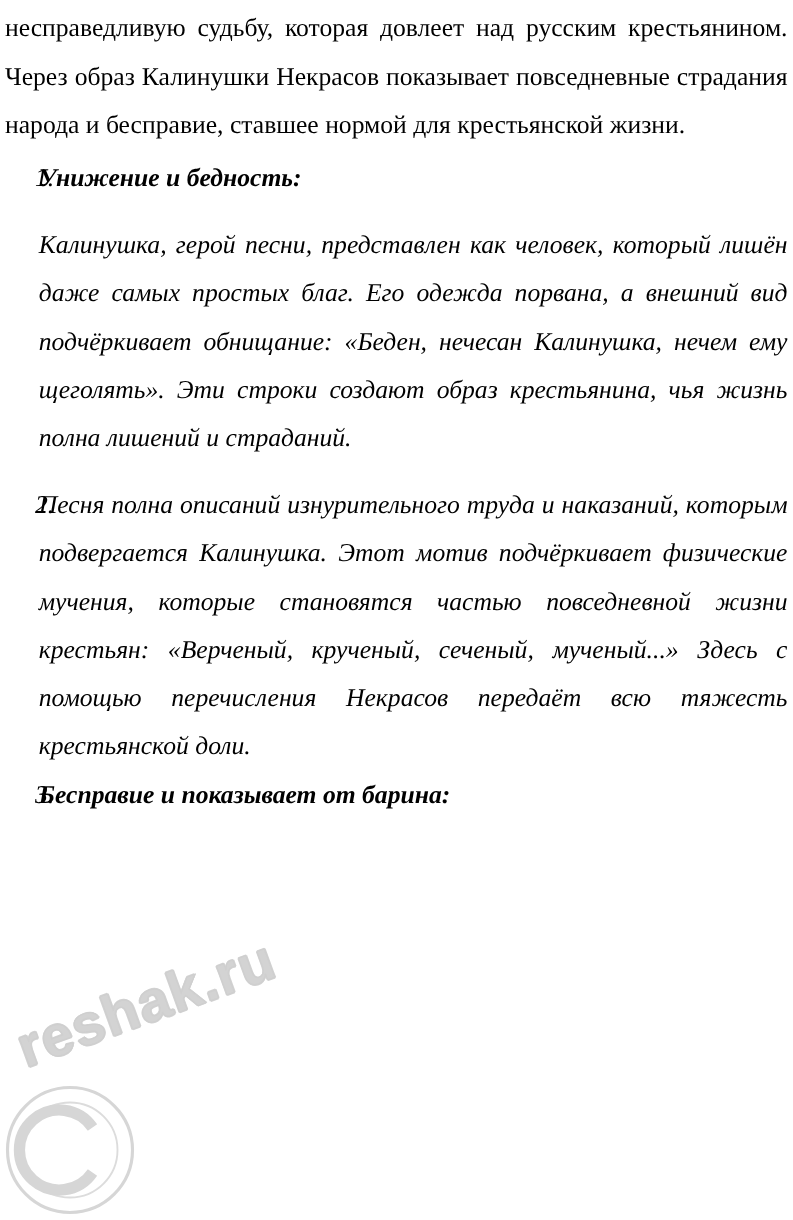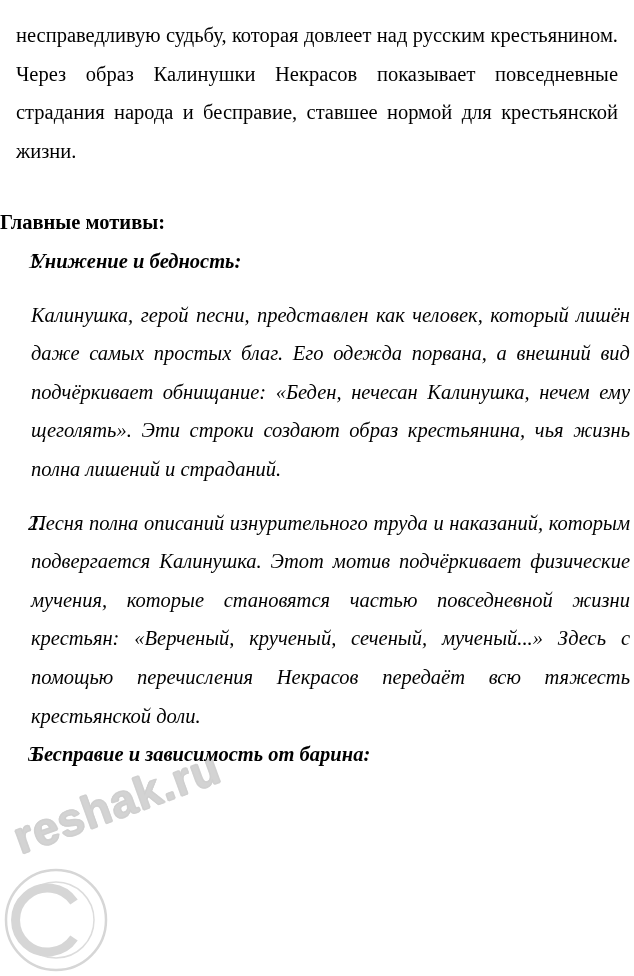--- a/index.html
+++ b/index.html
@@ -65,21 +65,21 @@
     z-index: 2;
   }
 
   p.body-top {
     margin: 0;
     font-size: 20.5px;
     line-height: 38.6px;
     text-align: justify;
     text-align-last: left;
     text-justify: inter-word;
-    padding: 16px;
+    padding: 4px;
   }
 
   h2.section-title {
     margin: 0;
     padding-top: 17px;
     font-size: 20.5px;
     line-height: 38.6px;
     font-weight: 700;
     text-align: left;
   }
@@ -140,35 +140,34 @@
       <circle cx="52" cy="52" r="50" fill="none" stroke="#d6d6d6" stroke-width="2.5"></circle>
       <circle cx="52" cy="52" r="38" fill="none" stroke="#dcdcdc" stroke-width="1.5"></circle>
       <path d="M70 34 A32 32 0 1 0 70 70" fill="none" stroke="#d6d6d6" stroke-width="9"></path>
     </svg>
   </div>
 
   <div class="flow">
 
     <p class="body-top">несправедливую судьбу, которая довлеет над русским крестьянином. Через образ Калинушки Некрасов показывает повседневные страдания народа и бесправие, ставшее нормой для крестьянской жизни.</p>
 
-    <h2 class="section-title">Главные мотивы:</h2>
 
     <ol class="motives">
 
       <li class="m1">
         <span class="marker"></span>
         <span class="item-heading">Унижение и бедность:</span>
         <span class="item-body">Калинушка, герой песни, представлен как человек, который лишён даже самых простых благ. Его одежда порвана, а внешний вид подчёркивает обнищание: «Беден, нечесан Калинушка, нечем ему щеголять». Эти строки создают образ крестьянина, чья жизнь полна лишений и страданий.</span>
       </li>
 
       <li class="m2">
         <span class="marker"></span>
         <span class="item-body">Песня полна описаний изнурительного труда и наказаний, которым подвергается Калинушка. Этот мотив подчёркивает физические мучения, которые становятся частью повседневной жизни крестьян: «Верченый, крученый, сеченый, мученый...» Здесь с помощью перечисления Некрасов передаёт всю тяжесть крестьянской доли.</span>
       </li>
 
       <li class="m3">
         <span class="marker"></span>
-        <span class="item-heading">Бесправие и зависимость от барина:</span>
+        <span class="item-heading">Бесправие и показывает от барина:</span>
       </li>
 
     </ol>
   </div>
 </div>
 
 </body></html>

